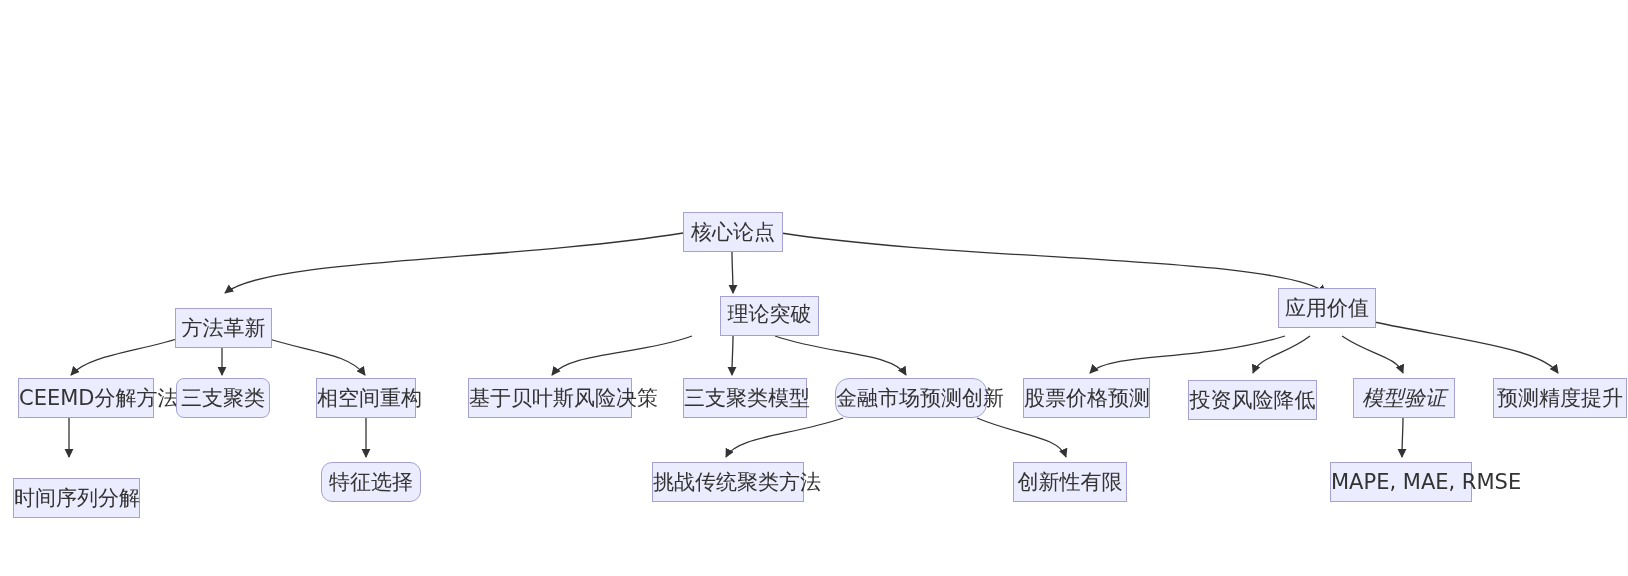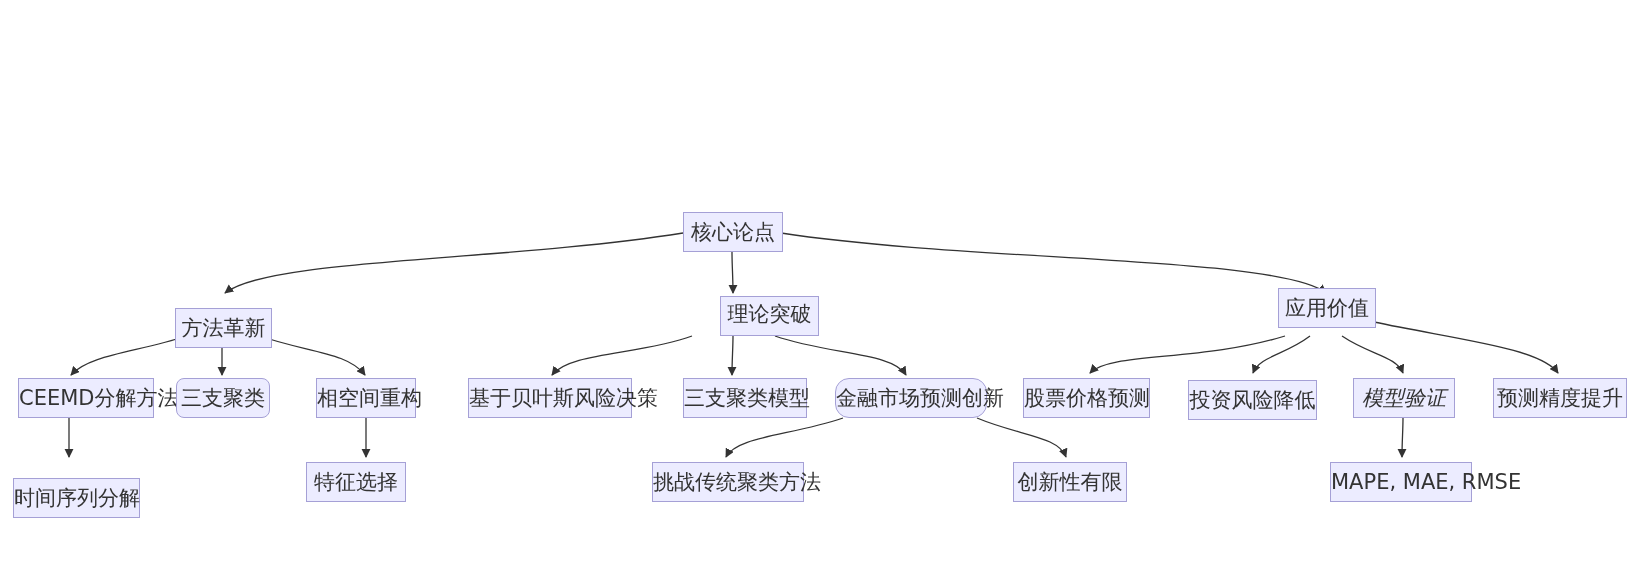--- a/index.html
+++ b/index.html
@@ -80,18 +80,18 @@
   <div class="node" style="left:468px; top:378px; width:162px;">基于贝叶斯风险决策</div>
   <div class="node" style="left:316px; top:378px; width:98px;">相空间重构</div>
   <div class="node" style="left:683px; top:378px; width:122px;">三支聚类模型</div>
   <div class="node" style="left:835px; top:378px; width:150px;border-radius:14px;">金融市场预测创新</div>
   <div class="node" style="left:1023px; top:378px; width:125px;">股票价格预测</div>
   <div class="node" style="left:1188px; top:380px; width:127px;">投资风险降低</div>
   <div class="node" style="left:1353px; top:378px; width:100px;font-style:italic;">模型验证</div>
   <div class="node" style="left:1493px; top:378px; width:132px;text-align:center;">预测精度提升</div>
 
   <div class="node" style="left:13px; top:462px; width:125px;margin-top:16px;">时间序列分解</div>
-  <div class="node" style="left:306px; top:462px; width:98px;">特征选择</div>
+  <div class="node" style="left:321px; top:462px; width:98px;border-radius:11px;">特征选择</div>
   <div class="node" style="left:652px; top:462px; width:150px;">挑战传统聚类方法</div>
   <div class="node" style="left:1013px; top:462px; width:112px;">创新性有限</div>
   <div class="node" style="left:1330px; top:462px; width:140px;">MAPE, MAE, RMSE</div>
 
 </div>
 
 </body></html>

